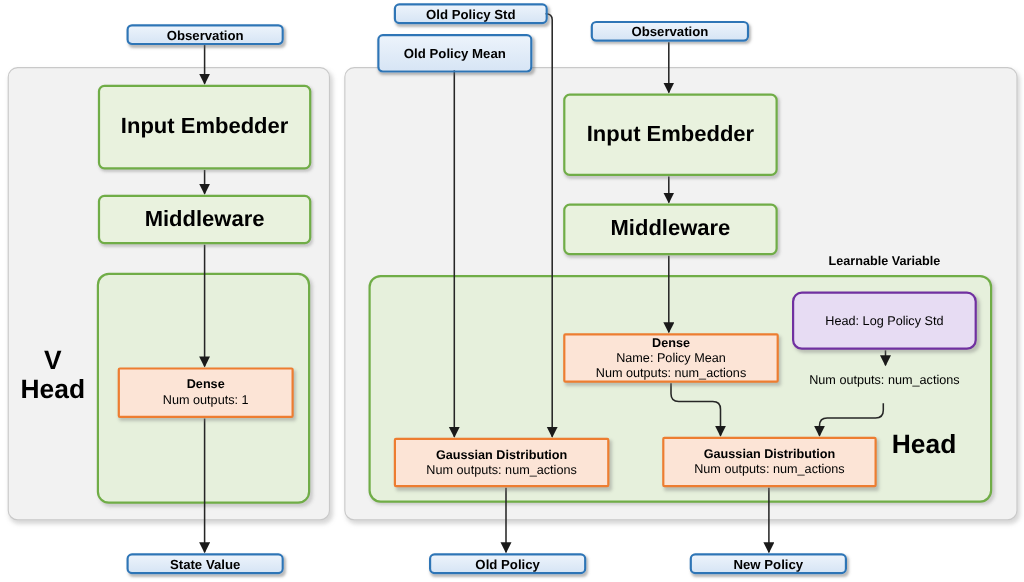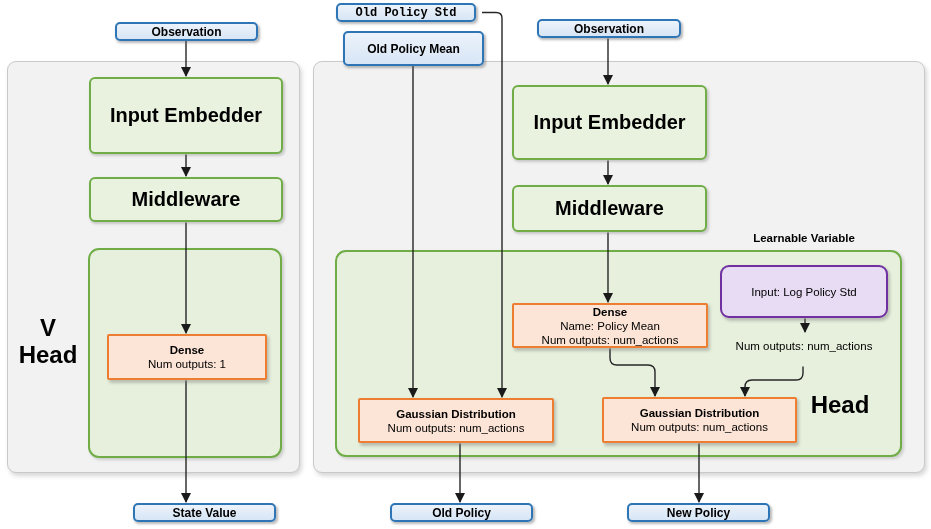--- a/index.html
+++ b/index.html
@@ -83,25 +83,25 @@
   <div class="node onode" style="left:107px;top:334px;width:160px;height:46px;">
     <span class="t">Dense</span>
     <span>Num outputs: 1</span>
   </div>
 
   <div class="biglabel" style="left:8px;top:314px;width:80px;">
     <span>V</span>
     <span>Head</span>
   </div>
 
-  <div class="node io" style="left:133px;top:503px;width:143px;height:19px;">
+  <div class="node io" style="left:115px;top:503px;width:143px;height:19px;">
     <span>State Value</span>
   </div>
 
-  <div class="node io" style="left:336px;top:3px;width:140px;height:19px;font-family:Liberation Mono, monospace;">
+  <div class="node io" style="left:358px;top:3px;width:140px;height:19px;">
     <span>Old Policy Std</span>
   </div>
 
   <div class="node io" style="left:343px;top:31px;width:141px;height:35px;">
     <span>Old Policy Mean</span>
   </div>
 
   <div class="node io" style="left:537px;top:19px;width:144px;height:19px;">
     <span>Observation</span>
   </div>
@@ -115,21 +115,21 @@
   </div>
 
   <div class="node onode" style="left:512px;top:303px;width:196px;height:45px;">
     <span class="t">Dense</span>
     <span>Name: Policy Mean</span>
     <span>Num outputs: num_actions</span>
   </div>
 
   <div class="node pnode" style="left:720px;top:265px;width:168px;height:53px;gap:40px;">
     <span class="t">Learnable Variable</span>
-    <span>Input: Log Policy Std</span>
+    <span>Head: Log Policy Std</span>
     <span>Num outputs: num_actions</span>
   </div>
 
 
   <div class="node onode" style="left:358px;top:398px;width:196px;height:45px;">
     <span class="t">Gaussian Distribution</span>
     <span>Num outputs: num_actions</span>
   </div>
 
   <div class="node onode" style="left:602px;top:397px;width:195px;height:46px;">

